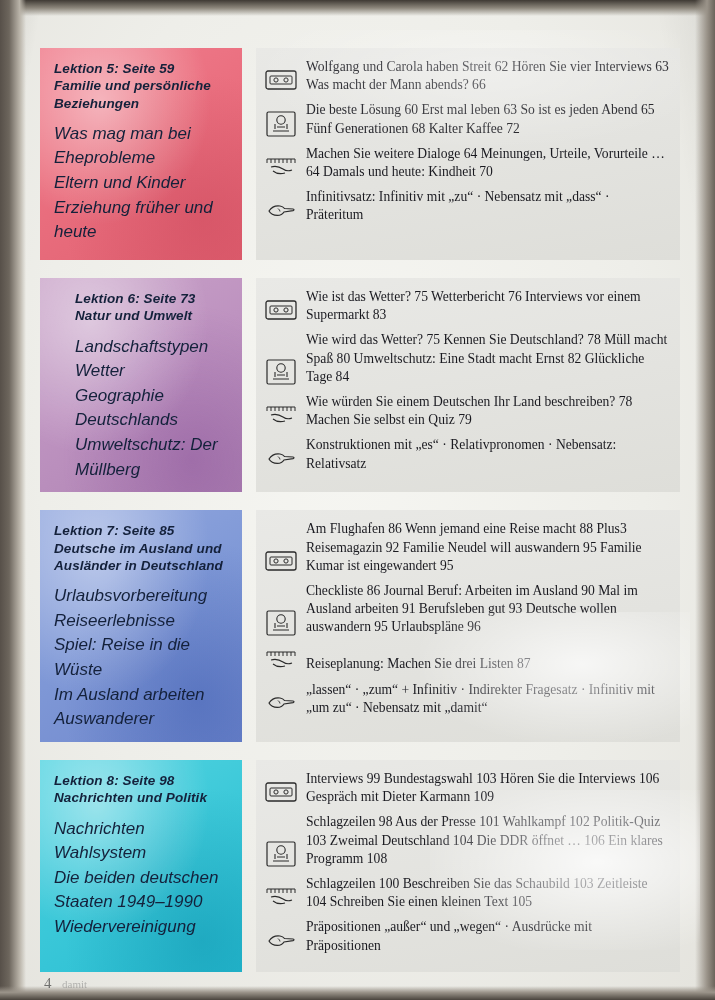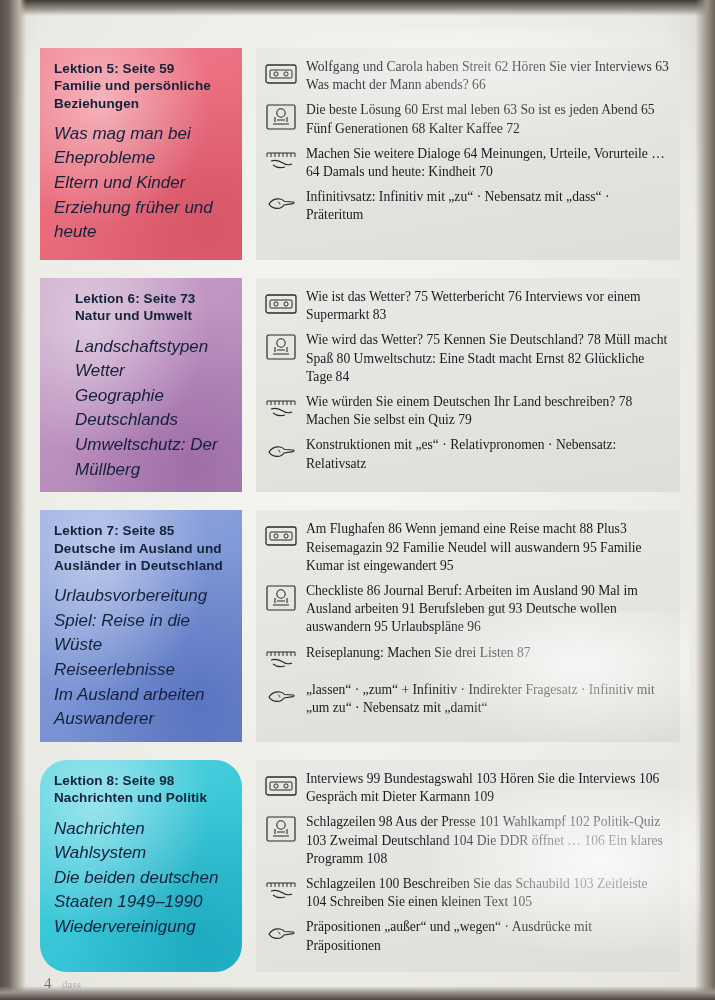--- a/index.html
+++ b/index.html
@@ -89,48 +89,48 @@
     background:
       radial-gradient(ellipse at 28% 18%, rgba(255,255,255,0.42) 0%, rgba(255,255,255,0) 55%),
       radial-gradient(ellipse at 78% 82%, rgba(40,70,160,0.35) 0%, rgba(255,255,255,0) 60%),
       linear-gradient(150deg, #93a8dd 0%, #8099d6 45%, #7088cc 100%);
   }
   .chapter-box.c8 {
     background:
       radial-gradient(ellipse at 28% 20%, rgba(255,255,255,0.45) 0%, rgba(255,255,255,0) 55%),
       radial-gradient(ellipse at 80% 85%, rgba(0,120,150,0.32) 0%, rgba(255,255,255,0) 60%),
       linear-gradient(150deg, #57d4e0 0%, #3fc8d8 45%, #2bbdd2 100%);
-    border-radius: 27px;
   }
   .chapter-title {
     font-weight: bold;
     font-size: 13.5px;
     line-height: 1.28;
     margin-bottom: 10px;
     letter-spacing: 0.1px;
+    font-style: italic;
   }
   .chapter-title .t-line { display: block; }
   .chapter-topics {
     font-style: italic;
     font-size: 17px;
     line-height: 1.45;
   }
   .chapter-topics .topic { display: block; }
 
   
   .detail-box {
     flex: 1;
     margin-left: 14px;
     background: linear-gradient(170deg, #e9e9e6 0%, #e3e3df 55%, #dedeD9 100%);
     box-sizing: border-box;
     padding: 10px 10px 8px 8px;
   }
   .entry {
     display: flex;
-    align-items: flex-start;
+    align-items: flex-end;
     margin-bottom: 7px;
   }
   .icon {
     width: 34px;
     min-width: 34px;
     height: 28px;
     margin-right: 8px;
     margin-top: 2px;
     display: flex;
     align-items: center;
@@ -311,22 +311,22 @@
 
     <div class="row">
       <div class="chapter-box c7">
         <div class="chapter-title">
           <span class="t-line">Lektion 7:  Seite 85</span>
           <span class="t-line">Deutsche im Ausland und</span>
           <span class="t-line">Ausländer in Deutschland</span>
         </div>
         <div class="chapter-topics">
           <span class="topic">Urlaubsvorbereitung</span>
+          <span class="topic">Reiseerlebnisse</span>
           <span class="topic">Spiel: Reise in die Wüste</span>
-          <span class="topic">Reiseerlebnisse</span>
           <span class="topic">Im Ausland arbeiten</span>
           <span class="topic">Auswanderer</span>
         </div>
       </div>
       <div class="detail-box">
         <div class="entry">
           <span class="icon">
             <svg width="32" height="20" viewBox="0 0 32 20">
                 <rect x="1" y="1" width="30" height="18" rx="2" fill="none" stroke="#2a2a2a" stroke-width="1.3"></rect>
                 <rect x="5" y="6" width="22" height="8" rx="1" fill="none" stroke="#2a2a2a" stroke-width="1"></rect>
@@ -428,14 +428,14 @@
       </div>
     </div>
 
   </div>
 
   <div class="glare glare-top"></div>
   <div class="glare glare-7"></div>
   <div class="glare glare-8"></div>
 
   <div class="page-number">4</div>
-  <div class="page-note">dass</div>
+  <div class="page-note">damit</div>
 </div>
 
 </body></html>

